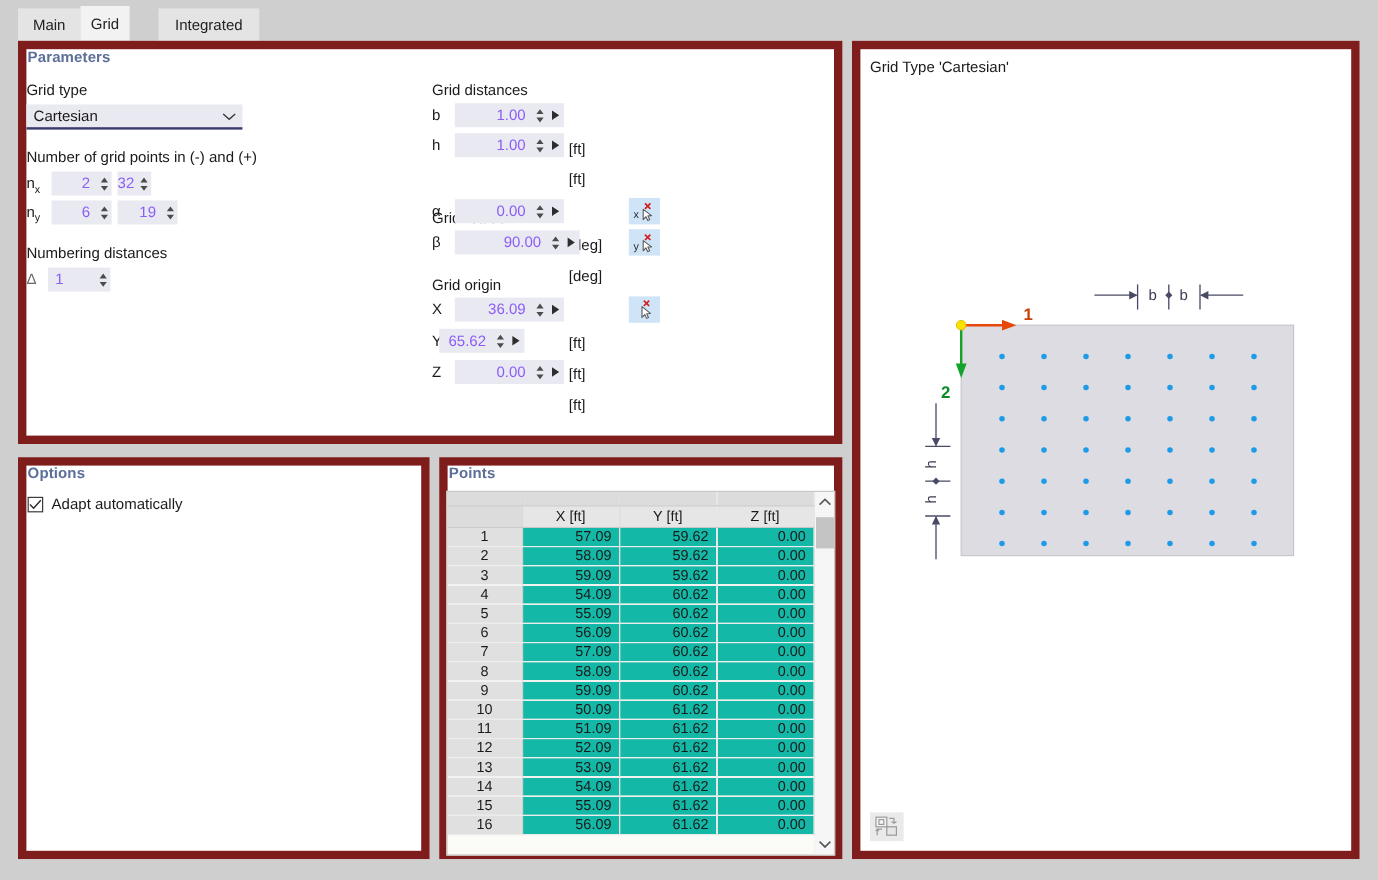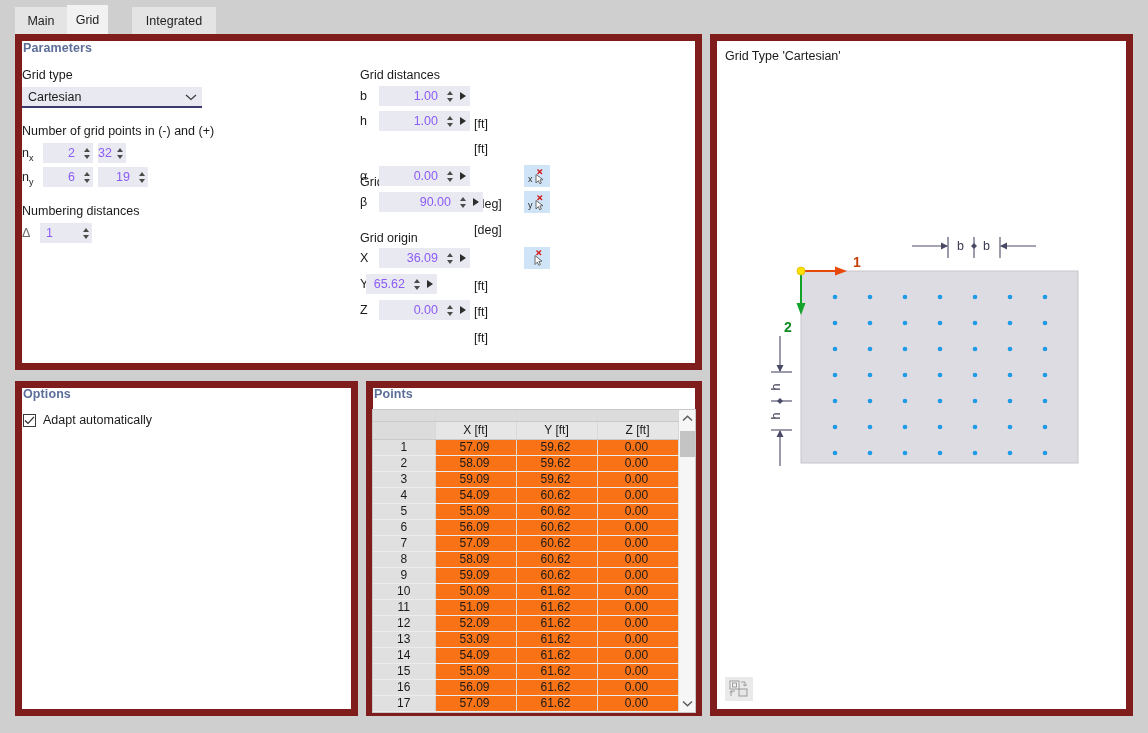--- a/index.html
+++ b/index.html
@@ -209,22 +209,22 @@
     border-bottom: 1px solid #c9c9c9;
   }
   table.points tr.hdr th.idx { background: #dcdcdc; }
   table.points td.idx {
     background: #e0e0e0;
     text-align: center;
     color: #1a1a1a;
     border-right: 1px solid #cfcfcf;
   }
   table.points td.num {
-    background: #f97316;
-    text-align: center;
+    background: #14b8a6;
+    text-align: right;
     padding-right: 6px;
     color: #1a1a1a;
   }
 
   
   .vscroll {
     width: 17px;
     background: #f6f6f6;
     border-left: 1px solid #d9d9d9;
     display: flex; flex-direction: column;
@@ -585,26 +585,20 @@
             </tr>
             <tr>
               <td class="idx">15</td>
               <td class="num">55.09</td>
               <td class="num">61.62</td>
               <td class="num">0.00</td>
             </tr>
             <tr>
               <td class="idx">16</td>
               <td class="num">56.09</td>
-              <td class="num">61.62</td>
-              <td class="num">0.00</td>
-            </tr>
-            <tr>
-              <td class="idx">17</td>
-              <td class="num">57.09</td>
               <td class="num">61.62</td>
               <td class="num">0.00</td>
             </tr>
           </tbody>
       </table>
     </div>
     <div class="vscroll">
       <div class="arw">
         <svg width="11" height="7" viewBox="0 0 11 7">
             <path d="M1 5.6 L5.5 1.2 L10 5.6" fill="none" stroke="#5a5a5a" stroke-width="1.4"></path>

